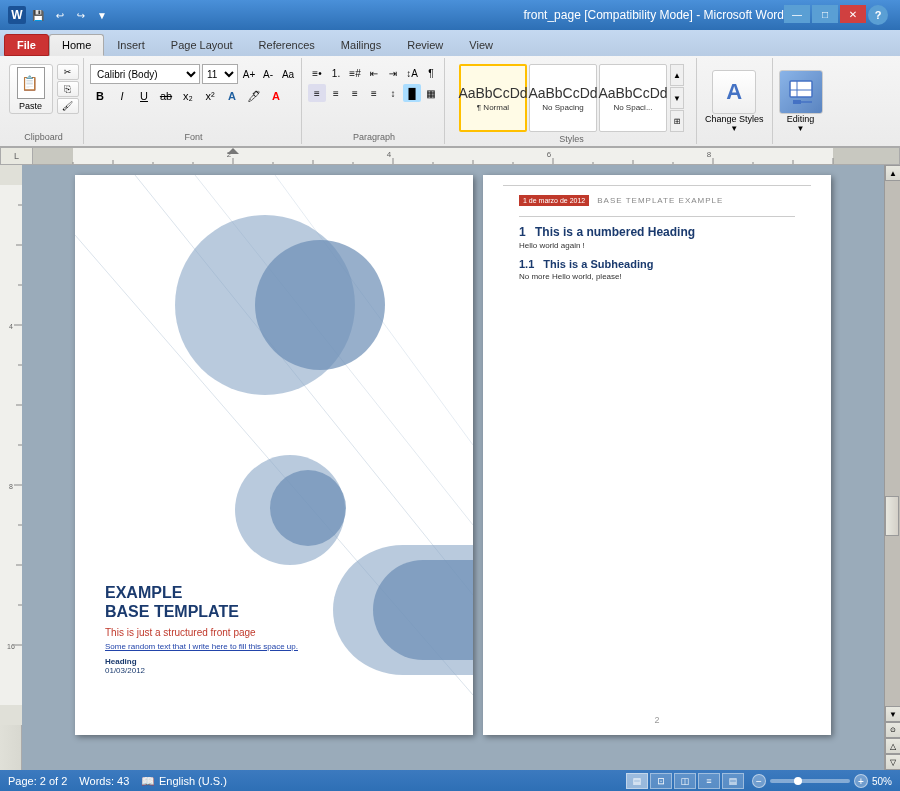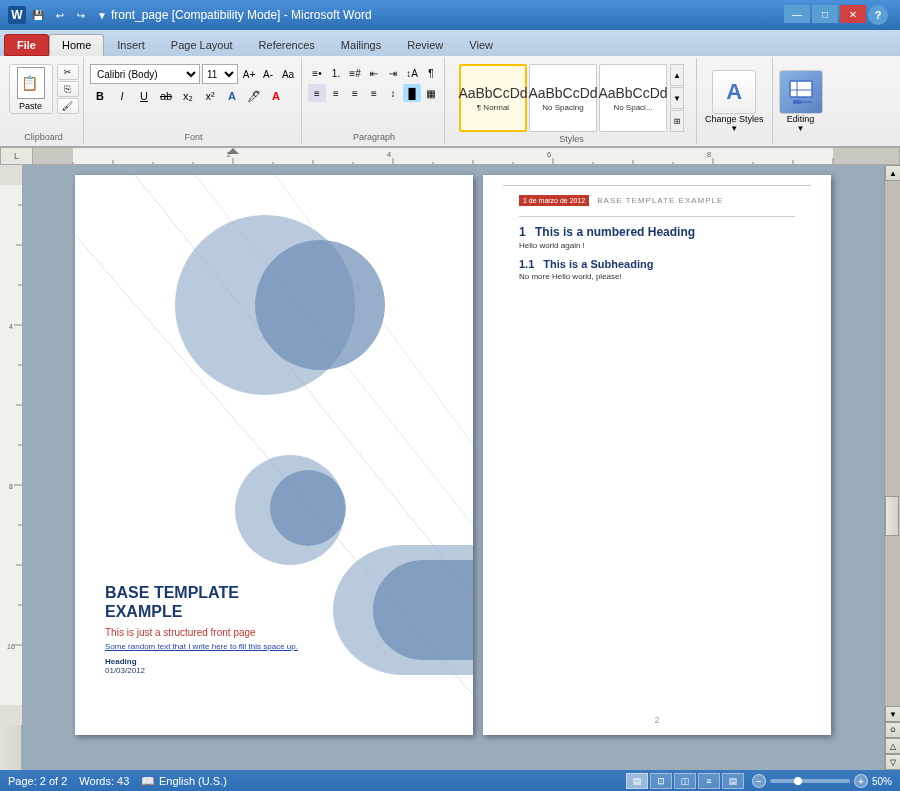--- a/index.html
+++ b/index.html
@@ -37,21 +37,21 @@
       align-items: center;
       gap: 3px;
     }
     .qa-btn {
       width: 18px; height: 18px;
       display: flex; align-items: center; justify-content: center;
       color: white; font-size: 10px; cursor: pointer;
     }
     .title-text {
       flex: 1;
-      text-align: left;
+      text-align: right;
       font-size: 12px;
       color: white;
     }
     .window-controls {
       display: flex;
       gap: 2px;
     }
     .win-btn {
       width: 26px; height: 18px;
       background: #5a9fd4;
@@ -795,22 +795,22 @@
 
           <div style="position:absolute; top:280px; left:160px; width:110px; height:110px; border-radius:50%; background:#8ba7c7; opacity:0.6;"></div>
 
           <div style="position:absolute; top:295px; left:195px; width:76px; height:76px; border-radius:50%; background:#6b8db5; opacity:0.7;"></div>
 
           <div style="position:absolute; bottom:60px; right:0px; width:140px; height:130px; border-radius:50% 0 0 50%; background:#8ba7c7; opacity:0.6;"></div>
           <div style="position:absolute; bottom:75px; right:0px; width:100px; height:100px; border-radius:50% 0 0 50%; background:#6b8db5; opacity:0.7;"></div>
         </div>
 
         <div class="front-page-content">
+          <div class="fp-title">EXAMPLE</div>
           <div class="fp-title">BASE TEMPLATE</div>
-          <div class="fp-title">EXAMPLE</div>
           <div class="fp-subtitle">This is just a structured front page</div>
           <div class="fp-body" style="max-width:200px; text-decoration:underline; color:#2244aa;">Some random text that I write here to fill this space up.</div>
           <div class="fp-meta">
             <strong>Heading</strong><br>
             <span>01/03/2012</span>
           </div>
         </div>
       </div>
 
       <div class="page page-right">

